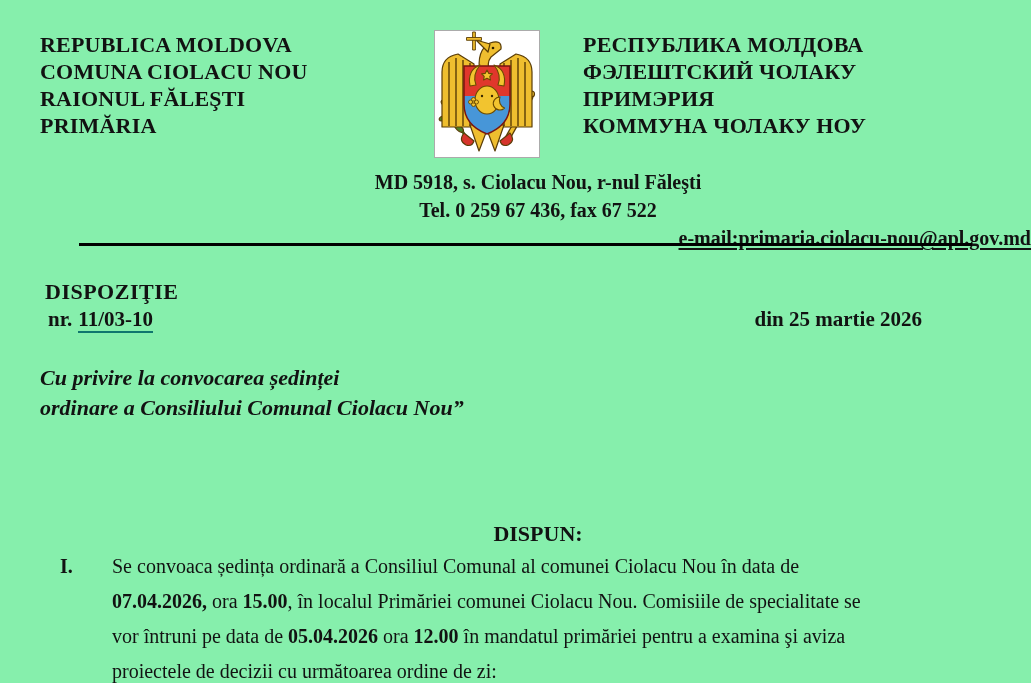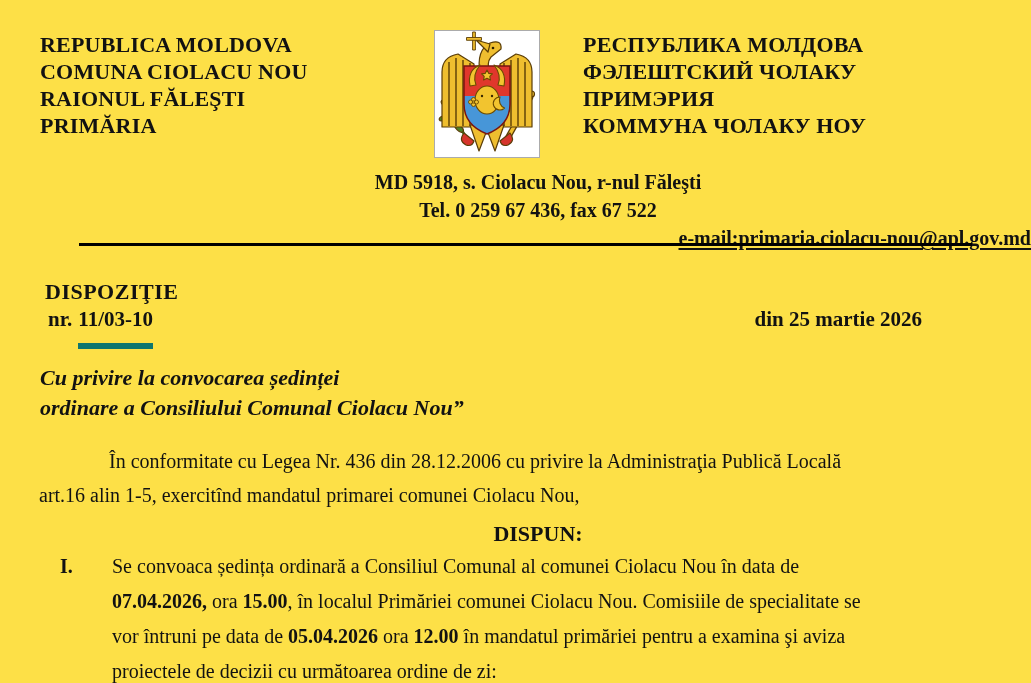--- a/index.html
+++ b/index.html
@@ -1,34 +1,34 @@
 <!DOCTYPE html>
 <html><head>
 <meta charset="utf-8">
 <style>
   html,body{margin:0;padding:0;background:#ffffff;}
   .page{
-    position:relative;width:1031px;height:683px;background:#fde047;
+    position:relative;width:1031px;height:683px;background:#86efac;
     font-family:"Liberation Serif","DejaVu Serif",serif;color:#121212;
     overflow:hidden;
   }
   .abs{position:absolute;}
   
   .h-block{font-size:22px;font-weight:bold;line-height:27px;letter-spacing:.2px;white-space:nowrap;}
   .h-left{left:40px;top:31px;}
   .h-right{left:583px;top:31px;}
   .emblem-box{left:434px;top:30px;width:106px;height:128px;}
   
   .contact{left:45px;right:0;top:168px;text-align:center;font-size:20px;font-weight:bold;line-height:28px;}
   .contact .email{text-decoration:underline;text-decoration-thickness:2px;text-underline-offset:3px;text-align:right;}
   .rule{left:79px;top:243px;width:893px;border-top:3px solid #000;height:0;}
   
   .title{left:45px;right:0;top:279px;text-align:left;font-size:22px;font-weight:bold;letter-spacing:.5px;}
   .nr-row{left:48px;width:874px;top:307px;display:flex;justify-content:space-between;font-size:21px;font-weight:bold;white-space:nowrap;}
-  .nr-number{border-bottom:6px solid #0f766e;padding-bottom:12px;margin-left:6px;}
+  .nr-number{border-bottom:2px solid #0f766e;padding-bottom:0;margin-left:6px;}
   
   .subject{left:40px;top:363px;font-size:22px;font-weight:bold;font-style:italic;line-height:30px;white-space:nowrap;}
   
   .preamble{left:39px;top:444px;font-size:20px;line-height:34px;white-space:nowrap;}
   .preamble .indent{text-indent:70px;}
   .dispun{left:45px;right:0;top:521px;text-align:center;font-size:22px;font-weight:bold;}
   
   .item{left:40px;top:549px;right:8px;display:flex;font-size:20px;line-height:35px;}
   .item-marker{font-weight:bold;width:72px;padding-left:20px;box-sizing:border-box;flex:none;}
   .item-lines{flex:1;}
@@ -126,24 +126,20 @@
   <div class="abs nr-row">
     <span><span>nr.</span><span class="nr-number">11/03-10</span></span>
     <span>din 25 martie 2026</span>
   </div>
 
   <div class="abs subject">
     <div>Cu privire la convocarea ședinței</div>
     <div>ordinare a Consiliului Comunal Ciolacu Nou”</div>
   </div>
 
-  <div class="abs preamble">
-    <div class="indent">În conformitate cu Legea Nr. 436 din 28.12.2006 cu privire la Administraţia Publică Locală</div>
-    <div>art.16 alin 1-5, exercitînd mandatul primarei comunei Ciolacu Nou,</div>
-  </div>
 
   <div class="abs dispun">DISPUN:</div>
 
   <div class="abs item">
     <div class="item-marker">I.</div>
     <div class="item-lines">
       <div class="tline">Se convoaca ședința ordinară a Consiliul Comunal al comunei Ciolacu Nou în data de</div>
       <div class="tline"><span class="bseg">07.04.2026,</span><span> ora </span><span class="bseg">15.00</span><span>, în localul Primăriei comunei Ciolacu Nou. Comisiile de specialitate se</span></div>
       <div class="tline"><span>vor întruni pe data de </span><span class="bseg">05.04.2026</span><span> ora </span><span class="bseg">12.00</span><span> în mandatul primăriei pentru a examina şi aviza</span></div>
       <div class="tline">proiectele de decizii cu următoarea ordine de zi:</div>

